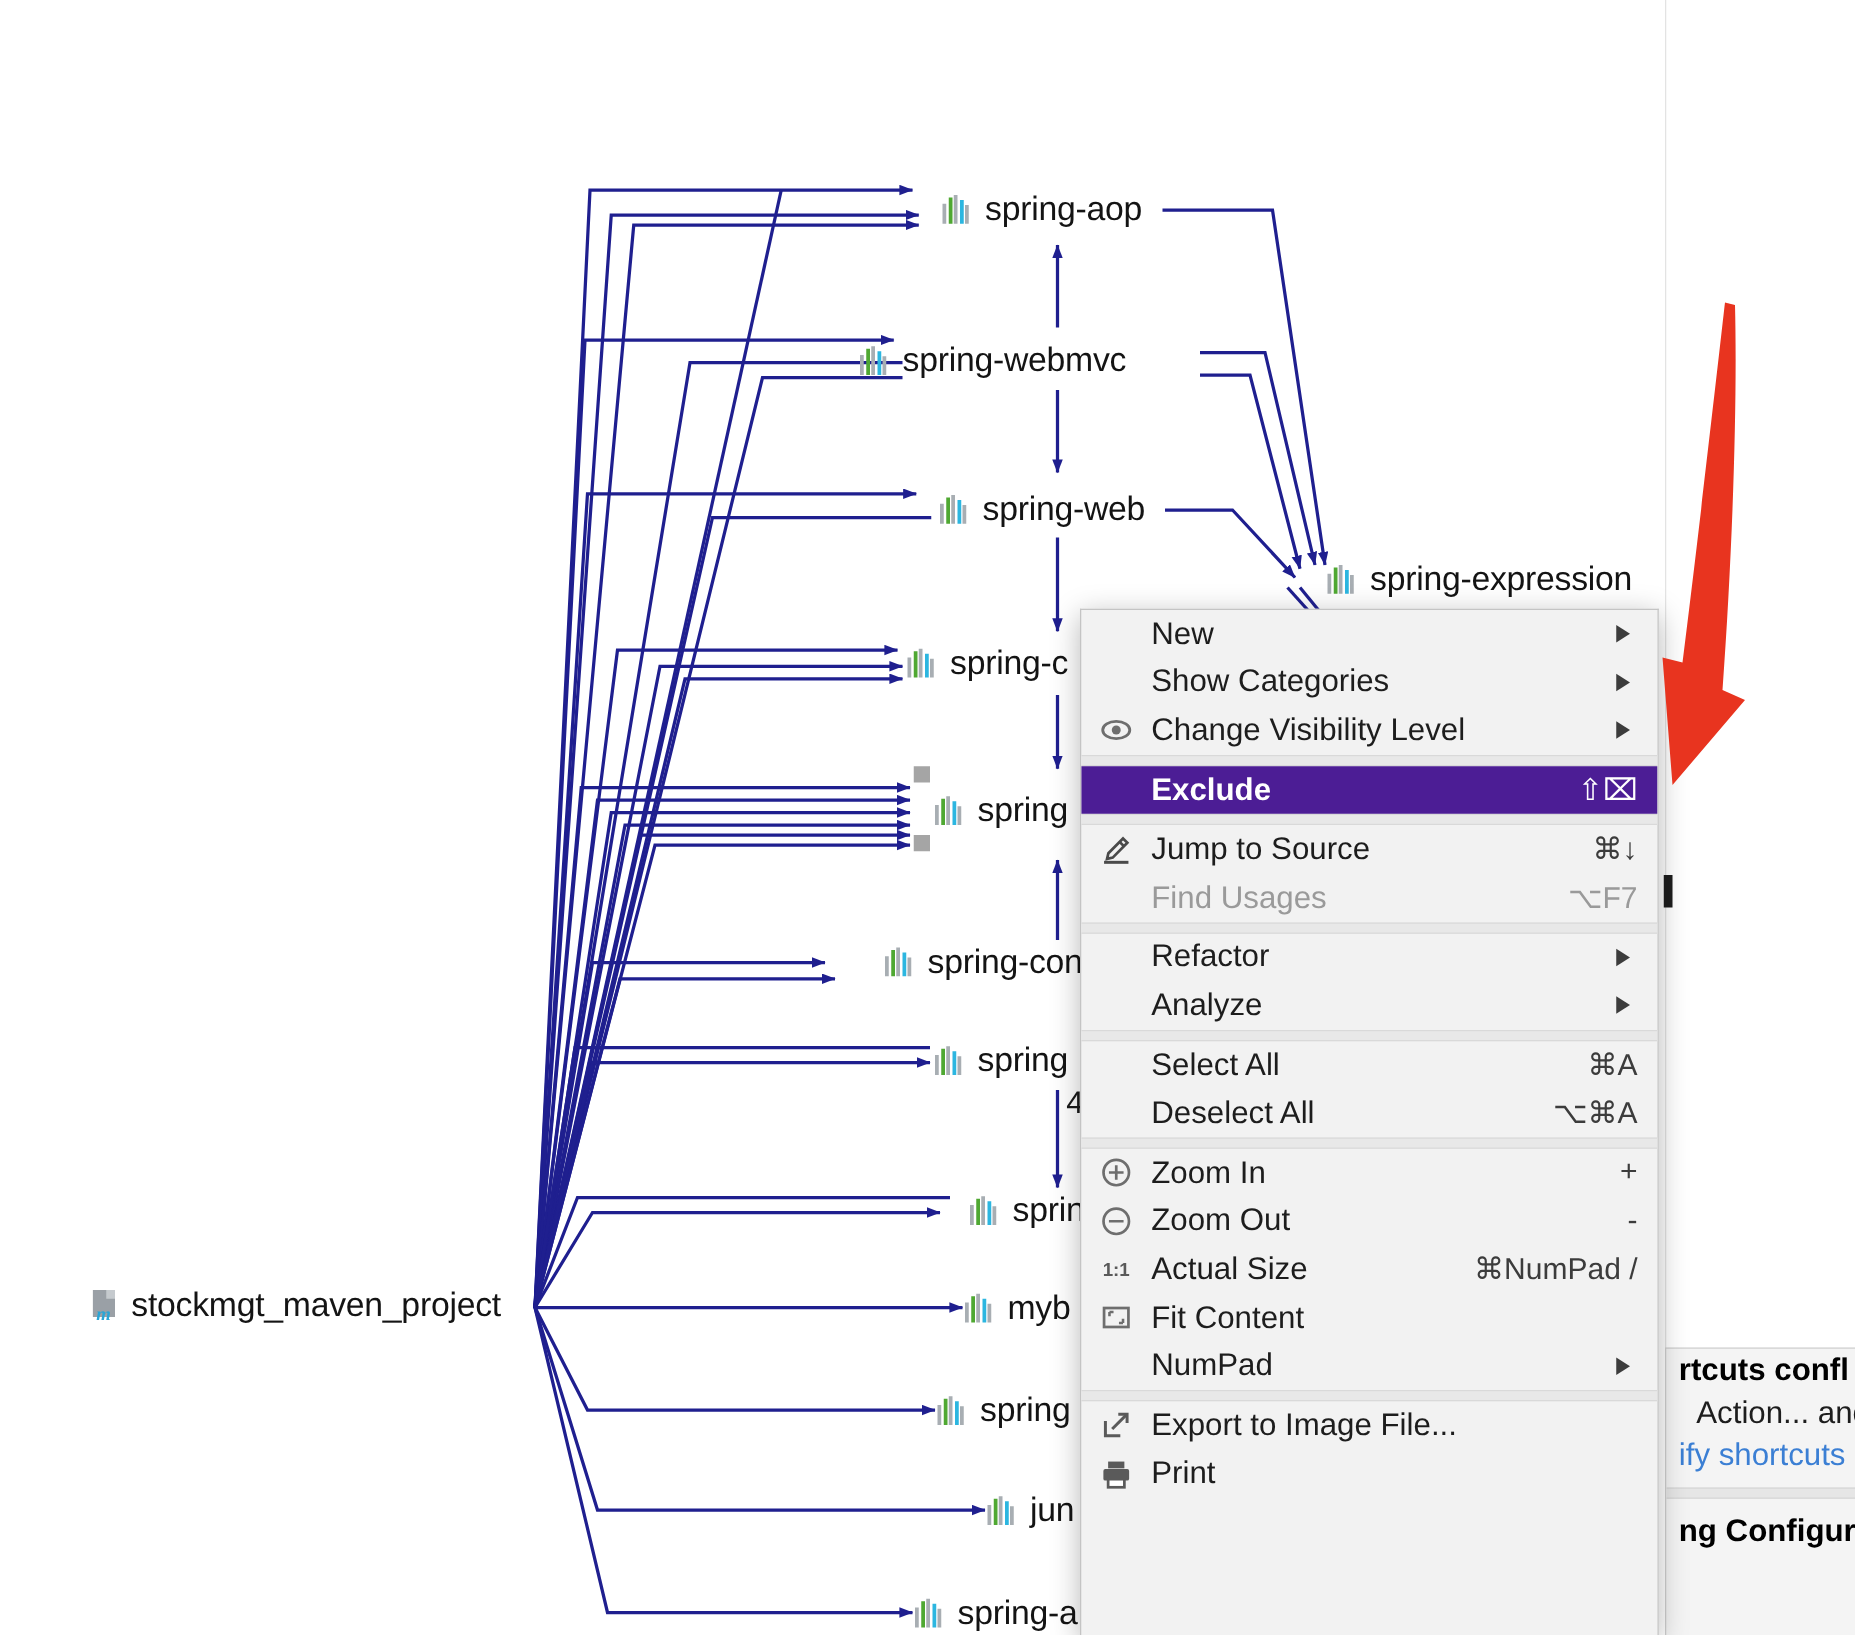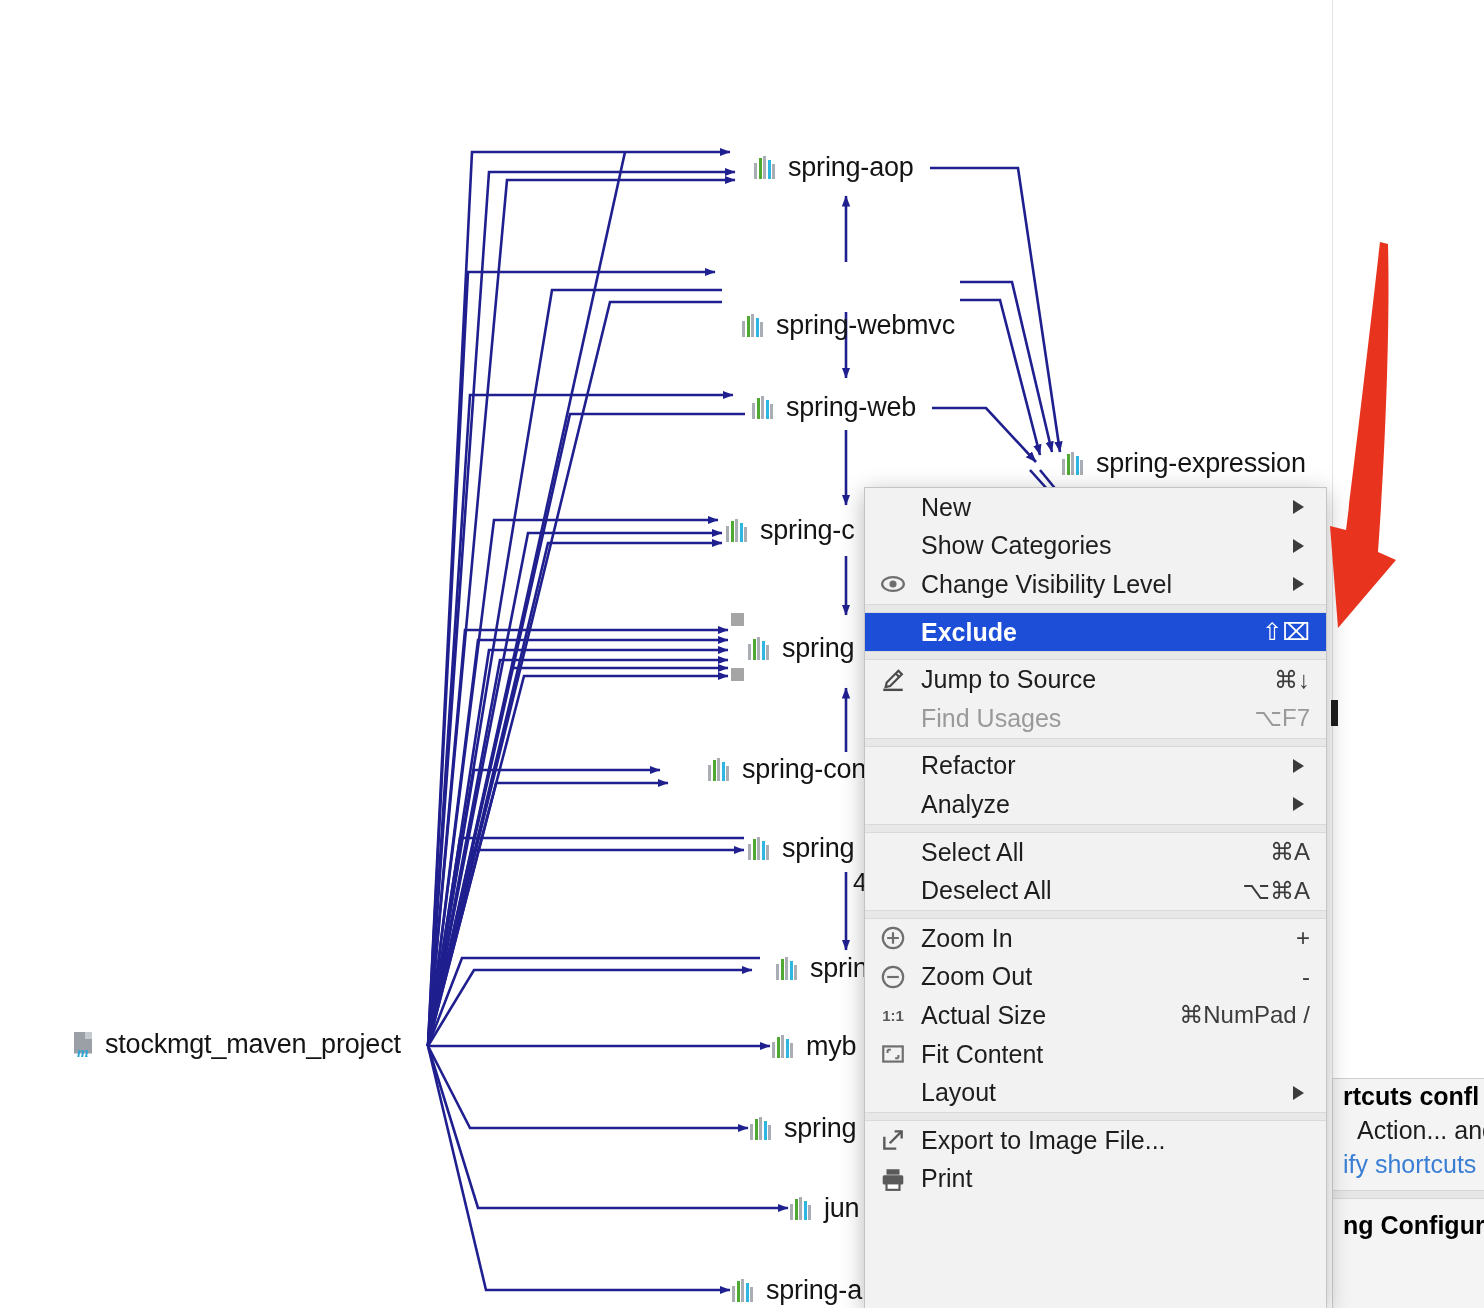--- a/index.html
+++ b/index.html
@@ -47,21 +47,21 @@
     box-shadow:0 5px 22px rgba(0,0,0,.28);
     font-size:25px;color:#1d1d1d;overflow:hidden;
   }
   .mi{
     position:relative;display:flex;align-items:center;height:38.6px;
     padding:0 16px 0 0;cursor:default;
   }
   .mi .gutter{width:56px;min-width:56px;display:flex;align-items:center;justify-content:center;}
   .mi .mlabel{flex:1;font-size:25px;white-space:nowrap;}
   .mi .accel{font-size:24px;color:#3c3c3c;margin-left:18px;white-space:nowrap;}
-  .mi.selected{background:#1d4ed8;color:#fff;}
+  .mi.selected{background:#4c1d95;color:#fff;}
   .mi.selected .mlabel{font-weight:bold;}
   .mi.selected .accel{color:#fff;}
   .mi.disabled .mlabel,.mi.disabled .accel{color:#9a9a9a;}
   .mi .arrow{
      position:absolute;right:22px;top:50%;transform:translateY(-50%);
      width:0;height:0;border-left:11px solid #3c3c3c;
      border-top:7px solid transparent;border-bottom:7px solid transparent;
   }
   .msep-thick{height:7px;background:#e8e8e8;border-top:1px solid #d9d9d9;border-bottom:1px solid #d9d9d9;}
 
@@ -152,21 +152,21 @@
     <span class="jar-icon">
         <i class="b1"></i>
         <i class="b2"></i>
         <i class="b3"></i>
         <i class="b4"></i>
         <i class="b5"></i>
       </span>
     <span class="label">spring-aop</span>
   </div>
 
-  <div class="node" style="left:742px;top:275px;margin-top:37px;">
+  <div class="node" style="left:688px;top:275px;">
     <span class="jar-icon">
         <i class="b1"></i>
         <i class="b2"></i>
         <i class="b3"></i>
         <i class="b4"></i>
         <i class="b5"></i>
       </span>
     <span class="label">spring-webmvc</span>
   </div>
 
@@ -416,21 +416,21 @@
       <span class="gutter">
         <svg class="gi" width="26" height="26" viewBox="0 0 24 24">
           <rect x="3" y="5" width="18" height="14" fill="none" stroke="#6e6e6e" stroke-width="2"></rect>
           <path d="M7 8h3M7 8v3M17 16h-3M17 16v-3" stroke="#6e6e6e" stroke-width="1.9"></path>
         </svg>
       </span>
       <span class="mlabel">Fit Content</span>
     </div>
     <div class="mi">
       <span class="gutter"></span>
-      <span class="mlabel">Layout</span>
+      <span class="mlabel">NumPad</span>
       <span class="arrow"></span>
     </div>
     <div class="msep-thick"></div>
     <div class="mi">
       <span class="gutter">
         <svg class="gi" width="26" height="26" viewBox="0 0 24 24">
           <path d="M4 9v11h11" fill="none" stroke="#5a5a5a" stroke-width="2.2"></path>
           <path d="M9 15L20 4" stroke="#5a5a5a" stroke-width="2.2"></path>
           <path d="M13.5 4H20v6.5" fill="none" stroke="#5a5a5a" stroke-width="2.2"></path>
         </svg>

